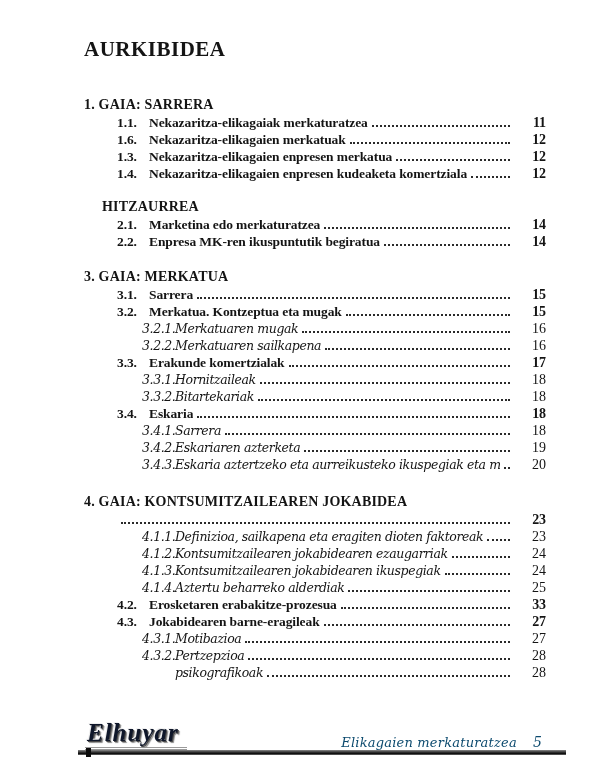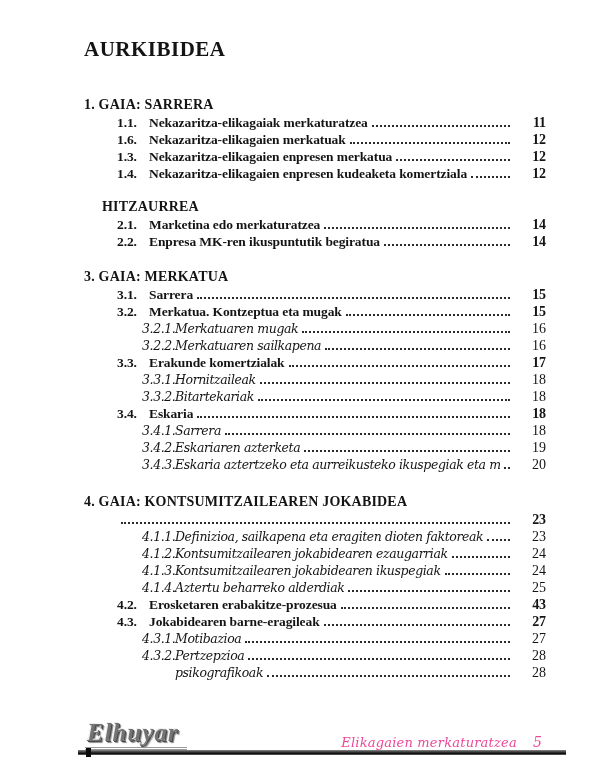--- a/index.html
+++ b/index.html
@@ -57,30 +57,30 @@
   .row.l2 .pagecol {
     font-family:"Liberation Serif", serif;
     font-style:normal; letter-spacing:0;
   }
   
   .logo {
     position:absolute; left:85px; top:720px;
     font-family:"Liberation Serif", serif;
     font-style:italic; font-weight:bold;
     font-size:25px; line-height:26px;
-    color:#737373;
+    color:#0f172a;
     text-shadow:-1px -1px 0 #efefef, 1px 1px 0 #4a4a4a, 2px 2px 1px #8a8a8a;
     border-bottom:3px double #9a9a9a;
     padding:0 8px 1px 2px;
     letter-spacing:1px;
   }
   .footer-right {
     position:absolute; right:58px; top:734px;
     font-family:"DejaVu Serif", serif; font-style:italic;
-    font-size:13px; color:#ec4899; letter-spacing:0.2px;
+    font-size:13px; color:#0c4a6e; letter-spacing:0.2px;
   }
   .footer-right .fr-page { margin-left:16px; font-size:14px; }
   .footer-rule {
     position:absolute; left:78px; top:750px; width:488px; height:5px;
     background:linear-gradient(to bottom,#8b8b8b 0%,#3a3a3a 40%,#101010 70%,#6b6b6b 100%);
   }
   .footer-rule-tick {
     position:absolute; left:86px; top:748px; width:5px; height:9px;
     background:#0b0b0b;
   }
@@ -207,21 +207,21 @@
           <span class="pagecol">24</span>
         </div>
         <div class="row l2">
           <span class="num-label"><span class="num">4.1.4.</span>Aztertu beharreko alderdiak</span>
           <span class="dots"></span>
           <span class="pagecol">25</span>
         </div>
         <div class="row l1">
           <span class="num-label"><span class="num">4.2.</span>Erosketaren erabakitze-prozesua</span>
           <span class="dots"></span>
-          <span class="pagecol">43</span>
+          <span class="pagecol">33</span>
         </div>
         <div class="row l1">
           <span class="num-label"><span class="num">4.3.</span>Jokabidearen barne-eragileak</span>
           <span class="dots"></span>
           <span class="pagecol">27</span>
         </div>
         <div class="row l2">
           <span class="num-label"><span class="num">4.3.1.</span>Motibazioa</span>
           <span class="dots"></span>
           <span class="pagecol">27</span>

